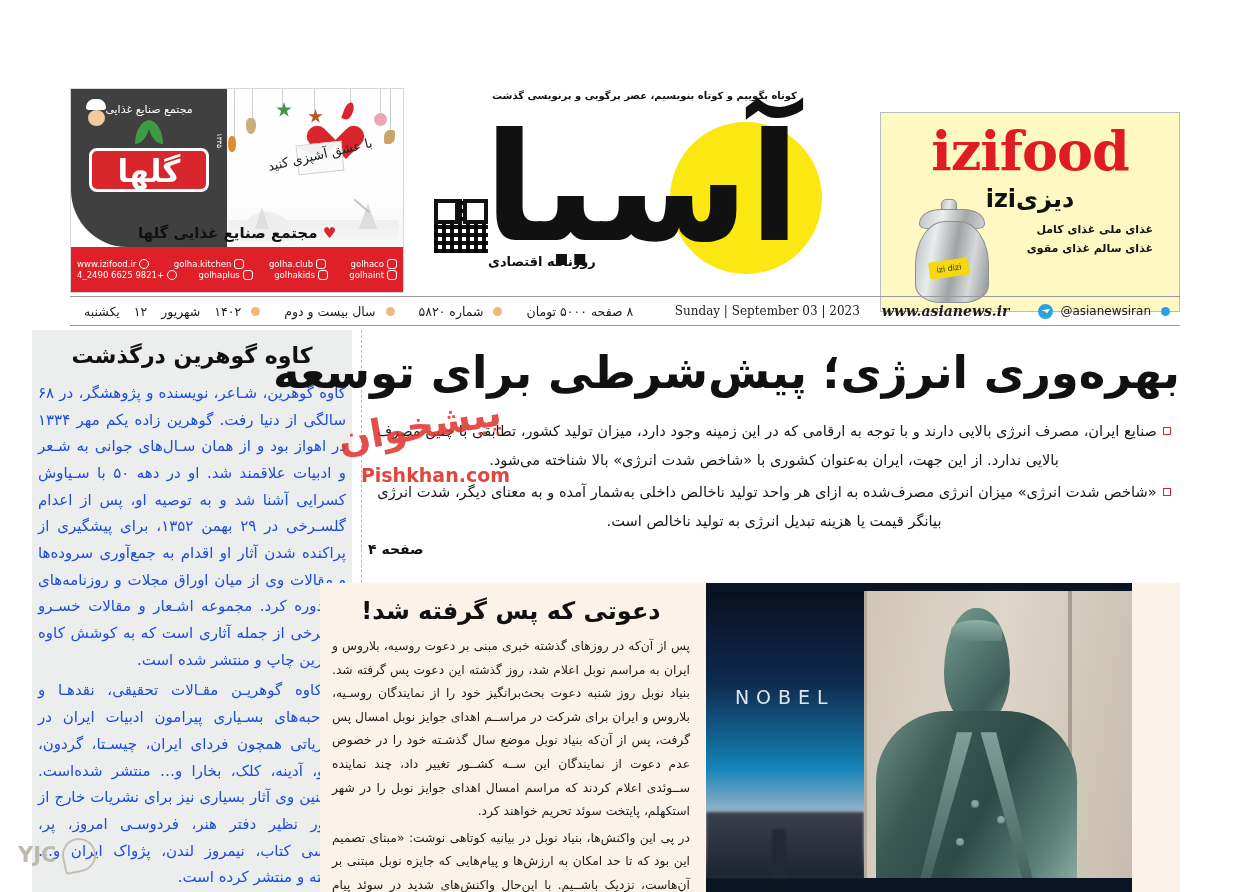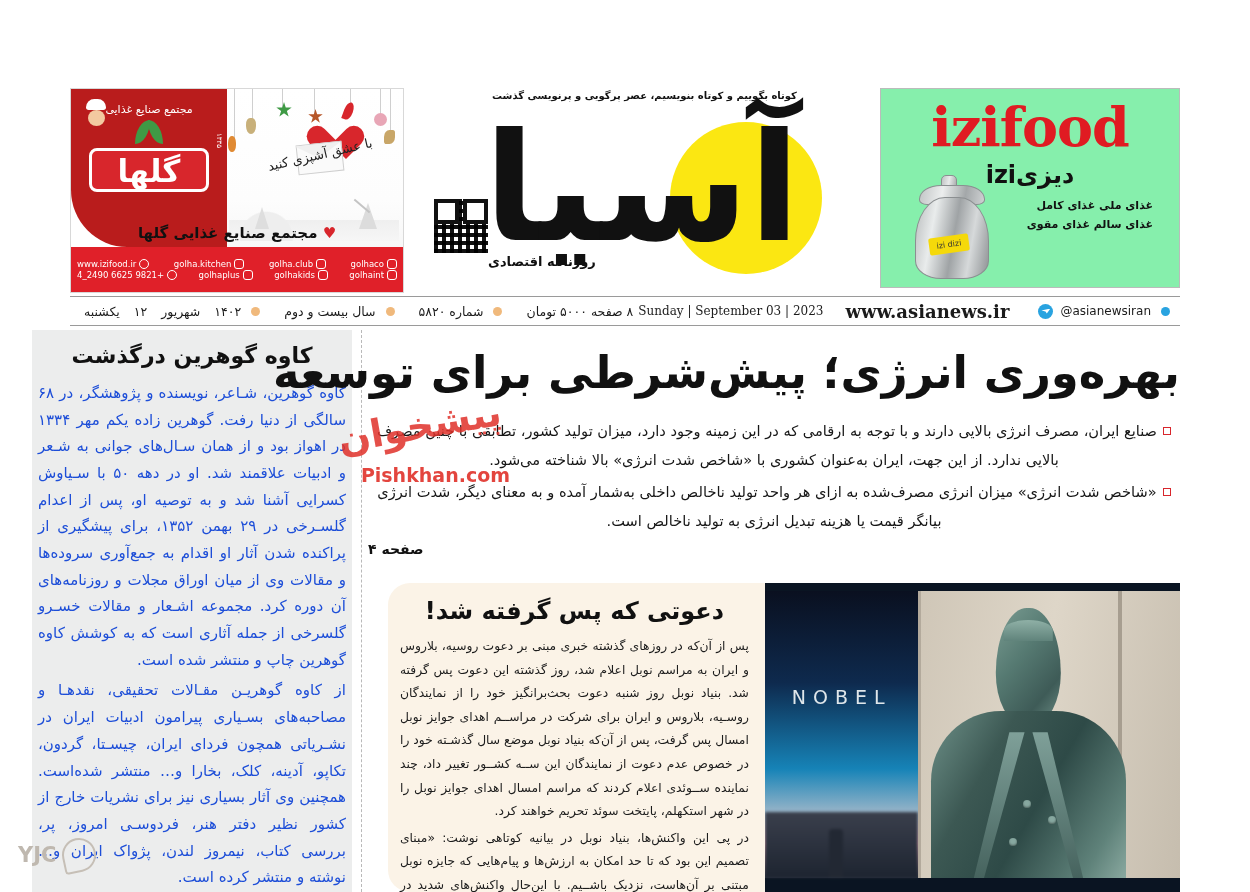--- a/index.html
+++ b/index.html
@@ -84,21 +84,21 @@
     content: ""; position: absolute; right: 27px; bottom: 34px; width: 20px; height: 2px;
     background: #c4c4c4; box-shadow: 0 0 0 0 #c4c4c4;
     transform: rotate(40deg);
   }
   .church {
     position: absolute; left: 26px; bottom: 12px; width: 0; height: 0;
     border-left: 7px solid transparent; border-right: 7px solid transparent; border-bottom: 22px solid #dedede;
   }
   .golha-right {
     position: absolute; left: 0; top: 0; width: 47%; height: 78%;
-    background: #b91c1c; border-radius: 0 0 0 36%;
+    background: #404040; border-radius: 0 0 0 36%;
   }
   .golha-brand-top { color: #fff; font-size: 11px; text-align: center; margin-top: 14px; letter-spacing: .3px; }
   .chef {
     position: absolute; left: 10px; top: 10px; width: 30px; height: 34px;
   }
   .chef-hat { width: 20px; height: 11px; background: #fff; border-radius: 9px 9px 3px 3px; margin: 0 auto; }
   .chef-face { width: 17px; height: 16px; background: #f3c9a0; border-radius: 50%; margin: 0 auto; }
   .leaf-wrap { text-align: center; margin-top: 4px; height: 26px; }
   .leaf {
     display: inline-block; width: 15px; height: 24px; background: #3f9a45;
@@ -154,21 +154,21 @@
   }
   .qr::before, .qr::after {
     content: ""; position: absolute; width: 17px; height: 17px;
     border: 4px solid #111; background: #fff;
   }
   .qr::before { top: 0; left: 0; }
   .qr::after  { top: 0; right: 0; }
 
   
   .ad-izi {
-    width: 300px; height: 200px; border: 1px solid #bbb; position: relative; background: #86efac; overflow: hidden;
+    width: 300px; height: 200px; border: 1px solid #bbb; position: relative; background: #fef9c3; overflow: hidden; margin-top: 24px;
   }
   .izi-title {
     text-align: center; color: #e01b22; font-weight: bold; font-size: 54px;
     font-family: "DejaVu Serif", "Liberation Serif", serif; margin-top: 6px; letter-spacing: -1px;
   }
   .izi-sub { text-align: center; font-size: 24px; font-weight: bold; color: #111; margin-top: 2px; }
   .izi-lines { margin-top: 10px; padding-right: 26px; }
   .izi-line { font-size: 11px; color: #111; font-weight: bold; margin-bottom: 6px; text-align: right; }
   .dizi-pot {
     position: absolute; left: 28px; bottom: 8px; width: 86px; height: 104px;
@@ -202,21 +202,21 @@
     position: absolute; left: 70px; right: 70px; top: 297px; height: 28px;
     display: flex; flex-direction: row-reverse; align-items: center; justify-content: space-between;
     font-size: 12.5px; color: #1b1b1b;
   }
   .info-right, .info-left { display: flex; flex-direction: row-reverse; align-items: center; }
   .info-right > * { margin-left: 14px; }
   .info-left  > * { margin-right: 0; }
   .dot { width: 9px; height: 9px; border-radius: 50%; background: #f0b97c; display: inline-block; margin: 0 10px; }
   .dot.blue { background: #29a3e0; }
   .info-en { font-family: "DejaVu Serif", "Liberation Serif", serif; font-size: 12px; direction: ltr; }
-  .info-site { font-family: "DejaVu Serif", "Liberation Serif", serif; font-size: 18px; font-weight: bold; direction: ltr; }
+  .info-site { font-family: "DejaVu Serif", "Liberation Serif", serif; font-size: 14px; font-weight: bold; direction: ltr; font-style: italic; }
   .tg-icon {
     width: 15px; height: 15px; border-radius: 50%; background: #29a3e0; display: inline-block;
     position: relative; margin: 0 7px; vertical-align: -3px;
   }
   .tg-icon::after {
     content: ""; position: absolute; left: 3px; top: 5px; width: 9px; height: 5px; background: #fff;
     clip-path: polygon(0 40%, 100% 0, 60% 100%, 45% 62%);
   }
   .handle-en { font-family: "DejaVu Sans", sans-serif; font-size: 12px; direction: ltr; }
 
@@ -245,22 +245,22 @@
   .lead-body { margin-top: 16px; font-size: 14.6px; line-height: 1.95; color: #161616; text-align: center; }
   .lead-body p { margin-bottom: 4px; }
   .bullet {
     display: inline-block; width: 8px; height: 8px; border: 1.5px solid #d8262c;
     margin-left: 6px; vertical-align: 1px;
   }
   .lead-page { margin-top: 6px; font-size: 14px; font-weight: bold; color: #111; text-align: left; }
 
   
   .sec {
-    position: absolute; top: 583px; right: 70px; width: 792px; bottom: 0;
-    background: #fbf3e7; display: flex; flex-direction: row-reverse; border-radius: 22px;
+    position: absolute; top: 583px; right: 70px; width: 860px; bottom: 0;
+    background: #fbf3e7; display: flex; flex-direction: row-reverse;
   }
   .sec-text { width: 386px; padding: 14px 16px 10px 12px; }
   .sec-title { font-size: 24px; font-weight: bold; color: #111; text-align: center; margin-bottom: 10px; }
   .sec-body { font-size: 12.3px; line-height: 1.92; color: #1c1c1c; text-align: justify; }
   .sec-body p { margin-bottom: 3px; }
   .sec-photo { width: 426px; position: relative; overflow: hidden; background: #0a1422; }
   .photo-inner { position: absolute; inset: 8px 0 14px 0; }
   .poster {
     position: absolute; left: 0; top: 0; bottom: 0; width: 37%;
     background: linear-gradient(180deg,#0a1020 0%,#0e2a4e 32%,#1683b7 62%,#9fb7c9 78%,#e8a9b5 88%,#2a3340 100%);

